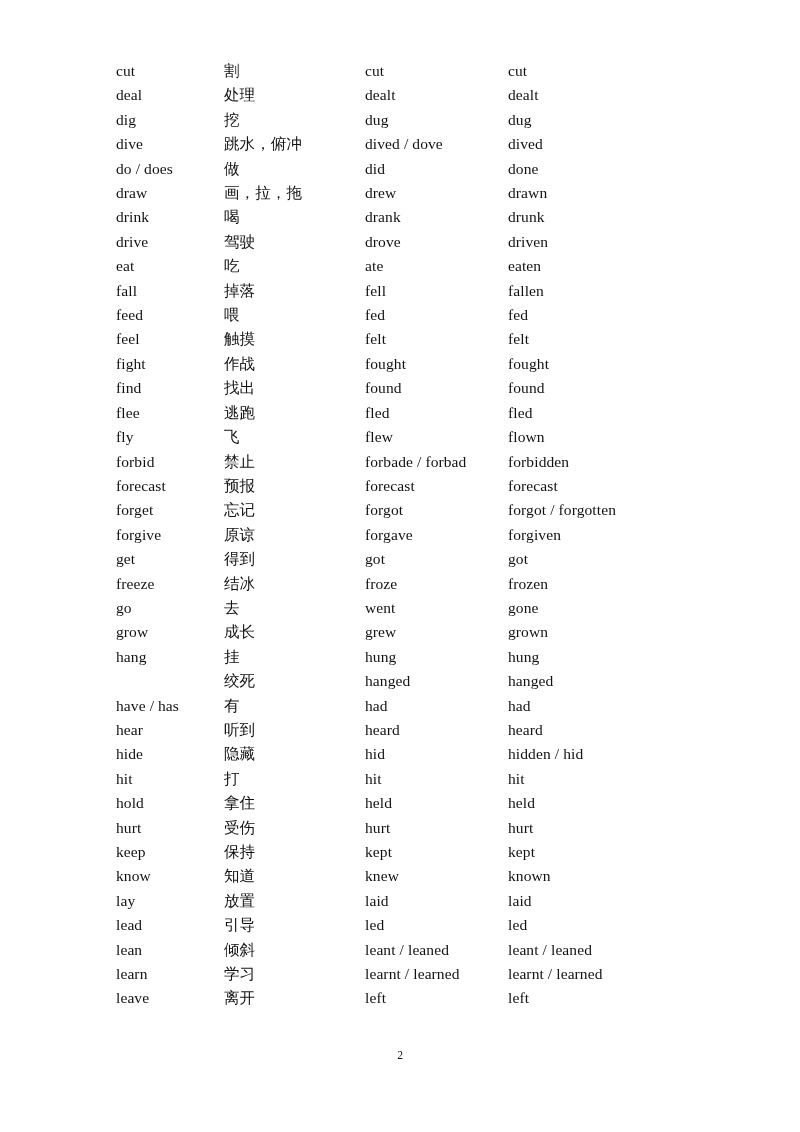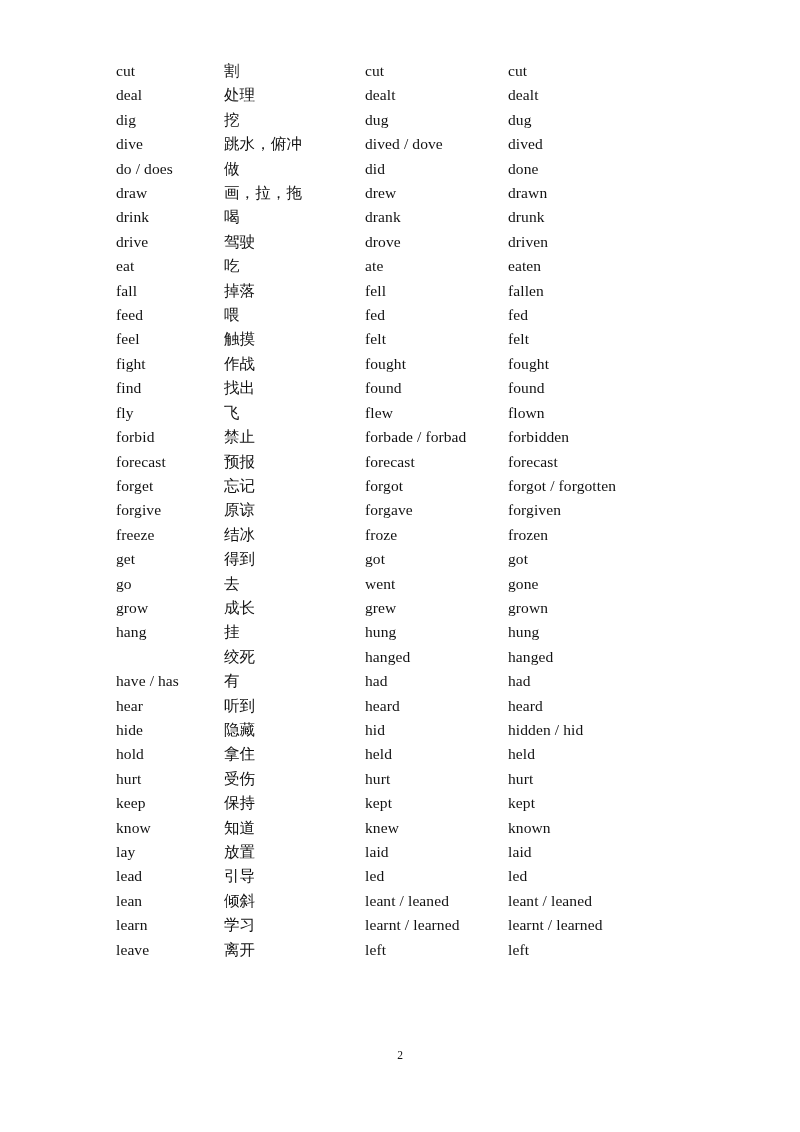--- a/index.html
+++ b/index.html
@@ -144,20 +144,26 @@
           <td class="c-past">fought</td>
           <td class="c-participle">fought</td>
         </tr>
         <tr>
           <td class="c-base">find</td>
           <td class="c-meaning">找出</td>
           <td class="c-past">found</td>
           <td class="c-participle">found</td>
         </tr>
         <tr>
+          <td class="c-base">flee</td>
+          <td class="c-meaning">逃跑</td>
+          <td class="c-past">fled</td>
+          <td class="c-participle">fled</td>
+        </tr>
+        <tr>
           <td class="c-base">fly</td>
           <td class="c-meaning">飞</td>
           <td class="c-past">flew</td>
           <td class="c-participle">flown</td>
         </tr>
         <tr>
           <td class="c-base">forbid</td>
           <td class="c-meaning">禁止</td>
           <td class="c-past">forbade / forbad</td>
           <td class="c-participle">forbidden</td>
@@ -174,32 +180,32 @@
           <td class="c-past">forgot</td>
           <td class="c-participle">forgot / forgotten</td>
         </tr>
         <tr>
           <td class="c-base">forgive</td>
           <td class="c-meaning">原谅</td>
           <td class="c-past">forgave</td>
           <td class="c-participle">forgiven</td>
         </tr>
         <tr>
+          <td class="c-base">get</td>
+          <td class="c-meaning">得到</td>
+          <td class="c-past">got</td>
+          <td class="c-participle">got</td>
+        </tr>
+        <tr>
           <td class="c-base">freeze</td>
           <td class="c-meaning">结冰</td>
           <td class="c-past">froze</td>
           <td class="c-participle">frozen</td>
         </tr>
         <tr>
-          <td class="c-base">get</td>
-          <td class="c-meaning">得到</td>
-          <td class="c-past">got</td>
-          <td class="c-participle">got</td>
-        </tr>
-        <tr>
           <td class="c-base">go</td>
           <td class="c-meaning">去</td>
           <td class="c-past">went</td>
           <td class="c-participle">gone</td>
         </tr>
         <tr>
           <td class="c-base">grow</td>
           <td class="c-meaning">成长</td>
           <td class="c-past">grew</td>
           <td class="c-participle">grown</td>
@@ -228,20 +234,26 @@
           <td class="c-past">heard</td>
           <td class="c-participle">heard</td>
         </tr>
         <tr>
           <td class="c-base">hide</td>
           <td class="c-meaning">隐藏</td>
           <td class="c-past">hid</td>
           <td class="c-participle">hidden / hid</td>
         </tr>
         <tr>
+          <td class="c-base">hit</td>
+          <td class="c-meaning">打</td>
+          <td class="c-past">hit</td>
+          <td class="c-participle">hit</td>
+        </tr>
+        <tr>
           <td class="c-base">hold</td>
           <td class="c-meaning">拿住</td>
           <td class="c-past">held</td>
           <td class="c-participle">held</td>
         </tr>
         <tr>
           <td class="c-base">hurt</td>
           <td class="c-meaning">受伤</td>
           <td class="c-past">hurt</td>
           <td class="c-participle">hurt</td>

